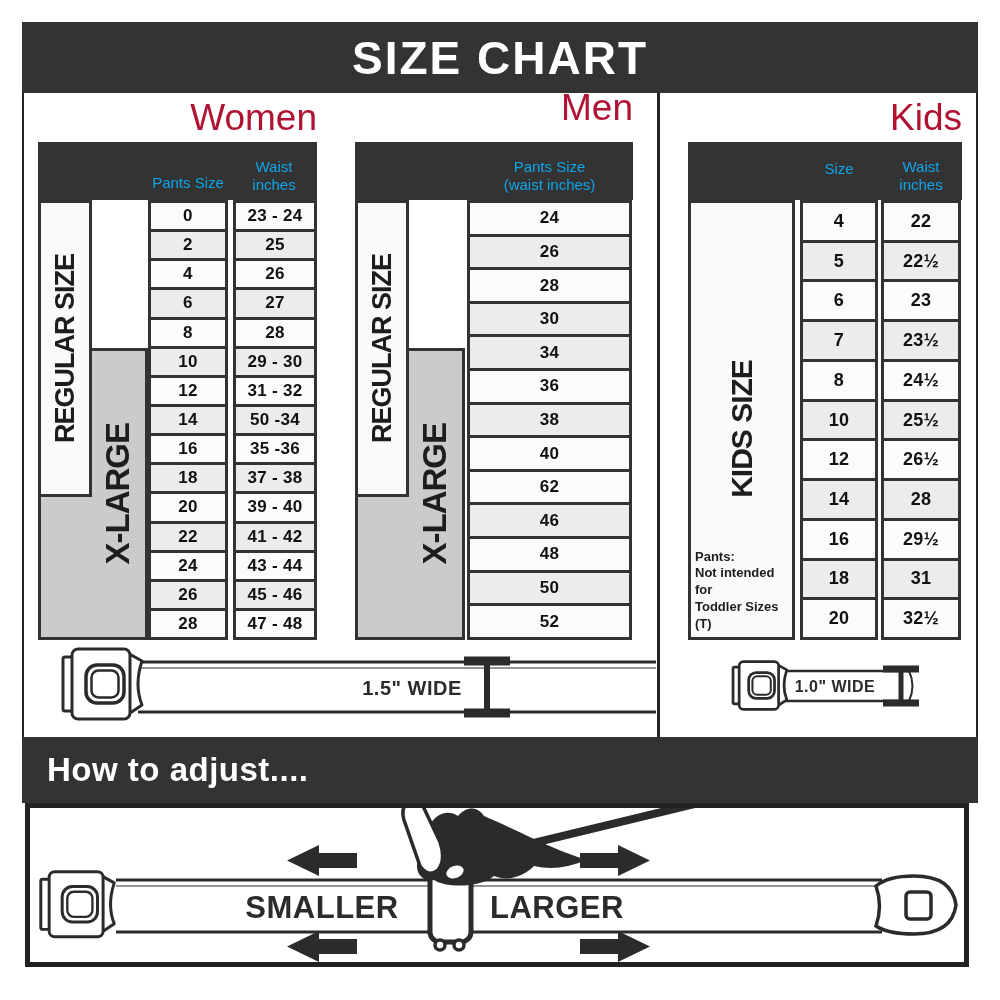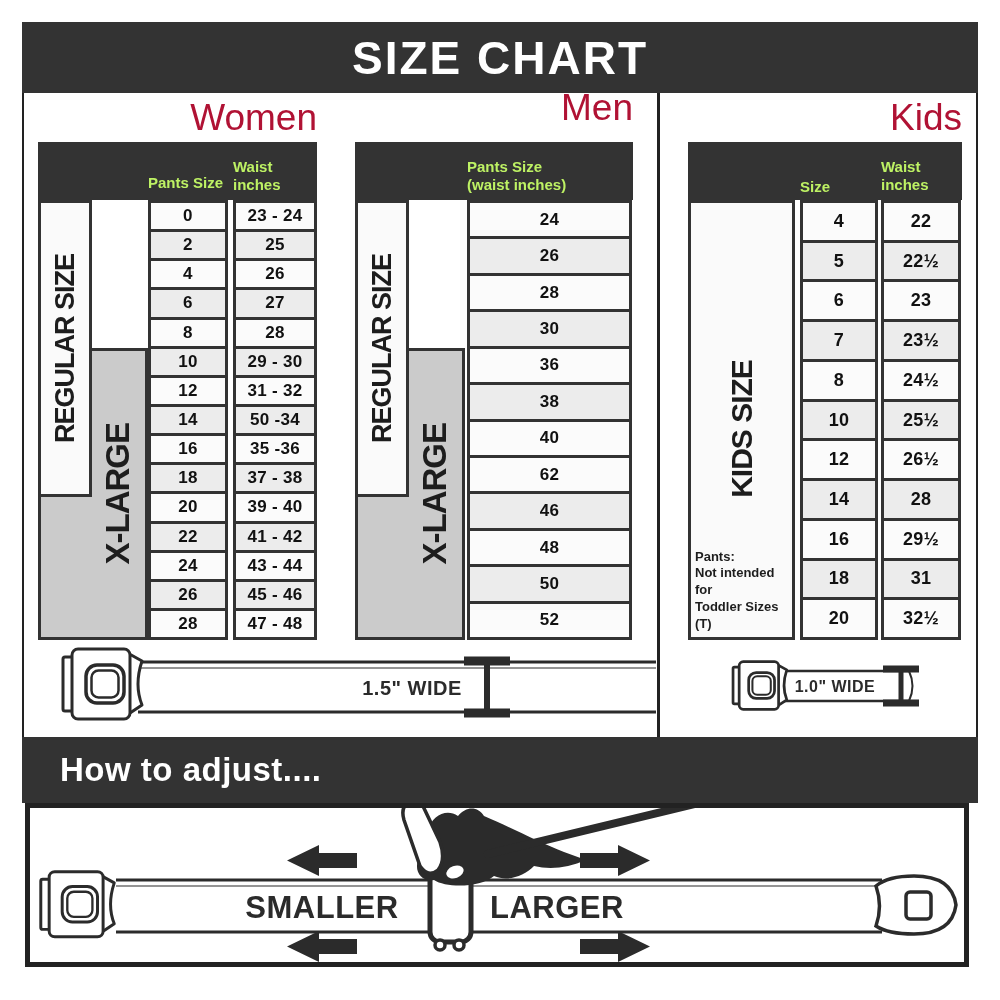--- a/index.html
+++ b/index.html
@@ -11,21 +11,21 @@
              display:flex;align-items:center;justify-content:center;}
   .title-bar span{color:#fff;font-size:46px;font-weight:bold;letter-spacing:2px;}
   
   .vline{background:#222;}
   
   .section-title{font-size:37px;font-weight:normal;color:var(--accent-red,#b01234);
                  text-align:right;line-height:40px;}
   
   .sizetable{position:absolute;height:498px;}
   .thead{position:absolute;left:0;right:0;top:0;height:58px;background:var(--header-dark,#333);}
-  .thead .hlabel{position:absolute;color:#bef264;font-size:15px;font-weight:bold;text-align:left;line-height:18px;}
+  .thead .hlabel{position:absolute;color:#0ea5e9;font-size:15px;font-weight:normal;text-align:center;line-height:18px;}
   .tbody{position:absolute;left:0;right:0;top:58px;height:440px;}
   .col{position:absolute;top:0;height:440px;display:flex;flex-direction:column;}
   .cell{flex:1;display:flex;align-items:center;justify-content:center;
         border:3px solid #333;margin-top:-3px;background:#fbfbfb;
         font-weight:bold;font-size:17px;color:#111;letter-spacing:0.3px;}
   .cell:first-child{margin-top:0;}
   .cell.alt{background:var(--row-alt,#ececec);}
   .kids-col .cell{font-size:18px;}
   .regular-box{position:absolute;left:0;top:0;width:54px;height:297px;background:#fafafa;
                border:3px solid #333;z-index:2;display:flex;align-items:center;justify-content:center;box-sizing:border-box;}
@@ -42,21 +42,21 @@
   .kids-strip .vlabel{position:absolute;left:50%;top:52%;transform:translate(-50%,-50%) rotate(180deg);font-size:30px;}
   .kids-note{position:absolute;left:4px;bottom:4px;font-size:13px;font-weight:bold;line-height:1.3;text-align:left;}
   
   svg{position:absolute;overflow:hidden;}
   .belt-label{font-size:20px;font-weight:bold;fill:#2b2b2b;letter-spacing:0.5px;}
   .belt-label.small{font-size:16px;}
   .adjust-word{font-size:31px;font-weight:bold;fill:#2b2b2b;letter-spacing:0.5px;}
   
   .adjust-bar{left:22px;top:737px;width:956px;height:66px;background:var(--header-dark,#333);
               display:flex;align-items:center;}
-  .adjust-bar span{color:#fff;font-size:33px;font-weight:bold;margin-left:38px;letter-spacing:0.5px;}
+  .adjust-bar span{color:#fff;font-size:33px;font-weight:bold;margin-left:25px;letter-spacing:0.5px;}
   .diagram-box{left:25px;top:803px;width:934px;height:154px;border:5px solid #222;background:#fff;}
 </style>
 </head>
 <body>
 
 <div id="page">
 
   <div class="abs title-bar">
     <span>SIZE CHART</span>
   </div>
@@ -135,35 +135,36 @@
         <span class="vlabel">REGULAR SIZE</span>
       </div>
       <div class="xlarge-box">
         <span class="vlabel">X-LARGE</span>
       </div>
       <div class="col" style="left:112px;width:165px;">
           <div class="cell">24</div>
           <div class="cell alt">26</div>
           <div class="cell">28</div>
           <div class="cell alt">30</div>
+          <div class="cell alt">34</div>
           <div class="cell">36</div>
           <div class="cell alt">38</div>
           <div class="cell">40</div>
           <div class="cell">62</div>
           <div class="cell alt">46</div>
           <div class="cell">48</div>
           <div class="cell alt">50</div>
           <div class="cell">52</div>
         </div>
     </div>
   </div>
 
   <div class="sizetable" style="left:688px;top:142px;width:274px;">
     <div class="thead">
-      <span class="hlabel" style="left:112px;width:78px;bottom:4px;">Size</span>
+      <span class="hlabel" style="left:112px;width:78px;bottom:22px;">Size</span>
       <span class="hlabel" style="left:193px;width:80px;bottom:6px;">
         <span>Waist</span><br>
         <span>inches</span>
       </span>
     </div>
     <div class="tbody">
       <div class="kids-strip">
         <span class="vlabel">KIDS SIZE</span>
         <div class="kids-note">
           <span>Pants:</span><br>

